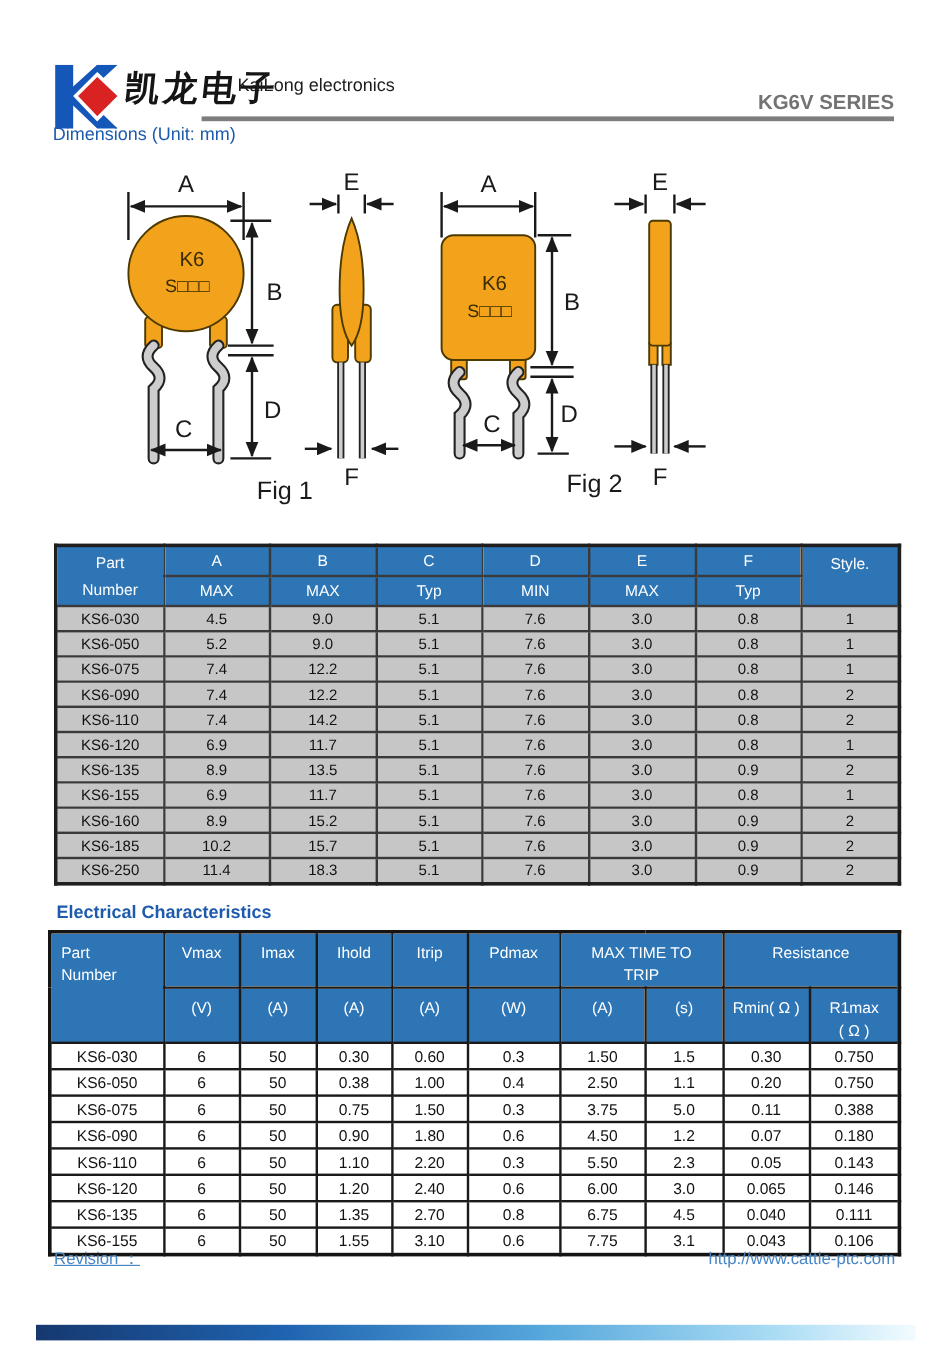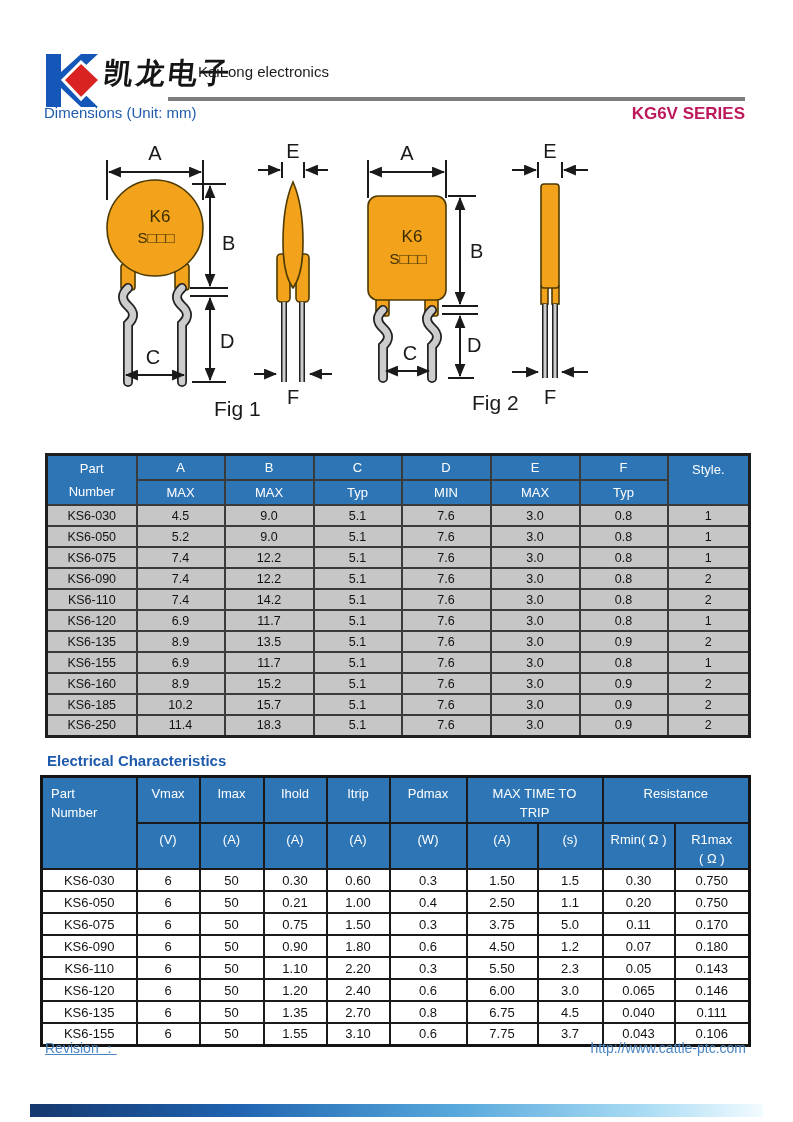--- a/index.html
+++ b/index.html
@@ -4,21 +4,21 @@
 <style>
   html,body{margin:0;padding:0;background:#fff;}
   .page{position:relative;width:793px;height:1122px;background:#ffffff;overflow:hidden;
         font-family:"Liberation Sans",sans-serif;color:#111;}
   
   .logo-mark{position:absolute;left:44px;top:54px;width:58px;height:54px;}
   .logo-cn{position:absolute;left:104px;top:54px;font-size:29px;font-weight:bold;color:#151515;
            letter-spacing:3px;font-family:"DejaVu Sans","Liberation Sans",sans-serif;
            transform:skewX(-6deg);}
   .company{position:absolute;left:198px;top:63px;font-size:15px;color:#1c1c1c;}
-  .series{position:absolute;right:48px;top:76px;font-size:17px;font-weight:bold;color:#be185d;margin-top:28px;}
+  .series{position:absolute;right:48px;top:76px;font-size:17px;font-weight:bold;color:#737373;}
   .header-rule{position:absolute;left:168px;top:97px;width:577px;height:4px;background:#7d7d7d;}
   .dims-title{position:absolute;left:44px;top:104px;font-size:15px;font-weight:normal;color:#1e5bac;}
   
   .figs{position:absolute;left:80px;top:138px;width:560px;height:292px;}
   .dimline{stroke:#1a1a1a;stroke-width:2;fill:none;}
   .dimtxt{fill:#1a1a1a;font-size:20px;font-family:"Liberation Sans",sans-serif;}
   .marktxt{fill:#3a2c00;font-family:"Liberation Sans",sans-serif;}
   .orange{fill:#f2a31b;stroke:#4d3a00;stroke-width:1.6;}
   .lead-out{stroke:#222;stroke-width:10;fill:none;stroke-linecap:round;}
   .lead-in{stroke:#cdcdcd;stroke-width:6.5;fill:none;stroke-linecap:round;}
@@ -354,39 +354,39 @@
           <td>0.3</td>
           <td>1.50</td>
           <td>1.5</td>
           <td>0.30</td>
           <td>0.750</td>
         </tr>
         <tr>
           <td>KS6-050</td>
           <td>6</td>
           <td>50</td>
-          <td>0.21</td>
+          <td>0.38</td>
           <td>1.00</td>
           <td>0.4</td>
           <td>2.50</td>
           <td>1.1</td>
           <td>0.20</td>
           <td>0.750</td>
         </tr>
         <tr>
           <td>KS6-075</td>
           <td>6</td>
           <td>50</td>
           <td>0.75</td>
           <td>1.50</td>
           <td>0.3</td>
           <td>3.75</td>
           <td>5.0</td>
           <td>0.11</td>
-          <td>0.170</td>
+          <td>0.388</td>
         </tr>
         <tr>
           <td>KS6-090</td>
           <td>6</td>
           <td>50</td>
           <td>0.90</td>
           <td>1.80</td>
           <td>0.6</td>
           <td>4.50</td>
           <td>1.2</td>
@@ -430,21 +430,21 @@
           <td>0.111</td>
         </tr>
         <tr>
           <td>KS6-155</td>
           <td>6</td>
           <td>50</td>
           <td>1.55</td>
           <td>3.10</td>
           <td>0.6</td>
           <td>7.75</td>
-          <td>3.7</td>
+          <td>3.1</td>
           <td>0.043</td>
           <td>0.106</td>
         </tr>
       </tbody>
   </table>
 
   <div class="revision">Revision ：</div>
   <a class="site-url" href="#">http://www.cattle-ptc.com</a>
   <div class="bottom-bar"></div>
 

